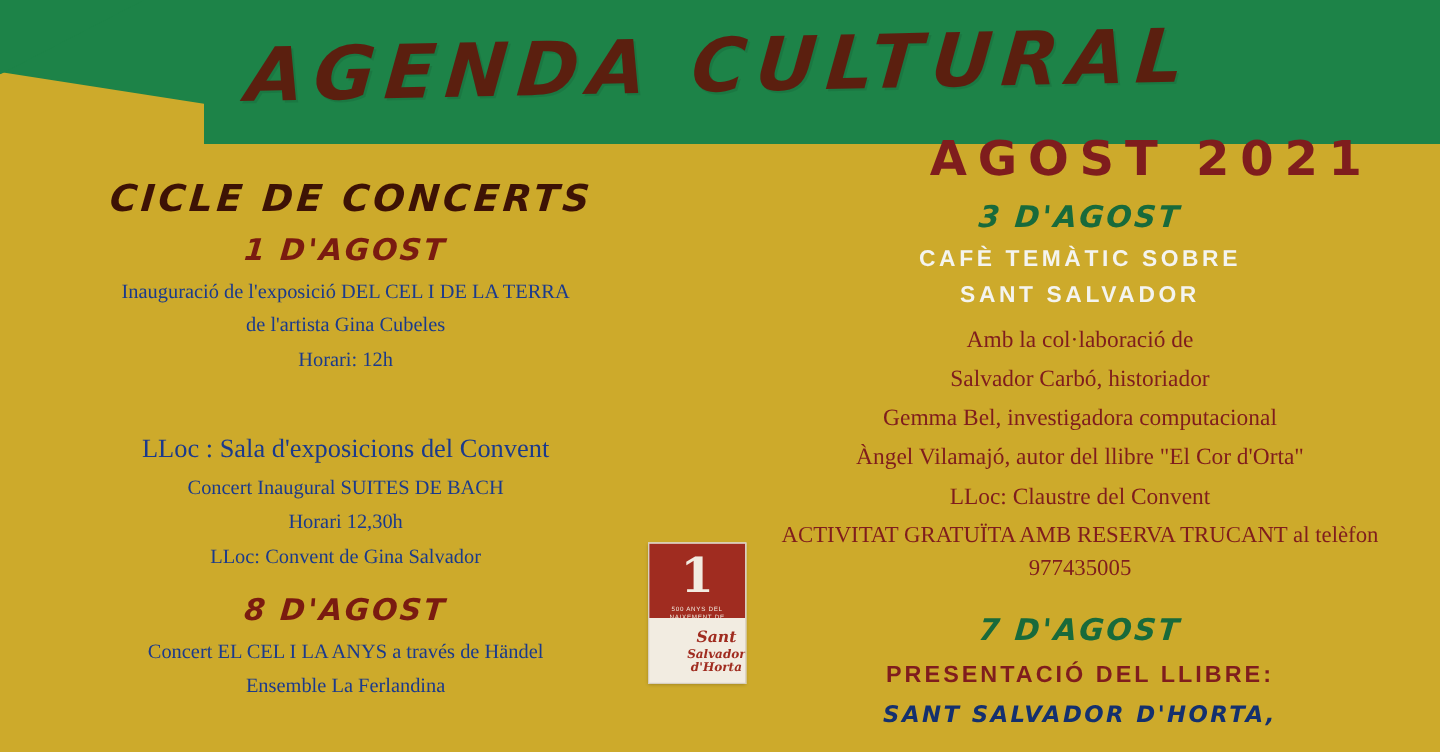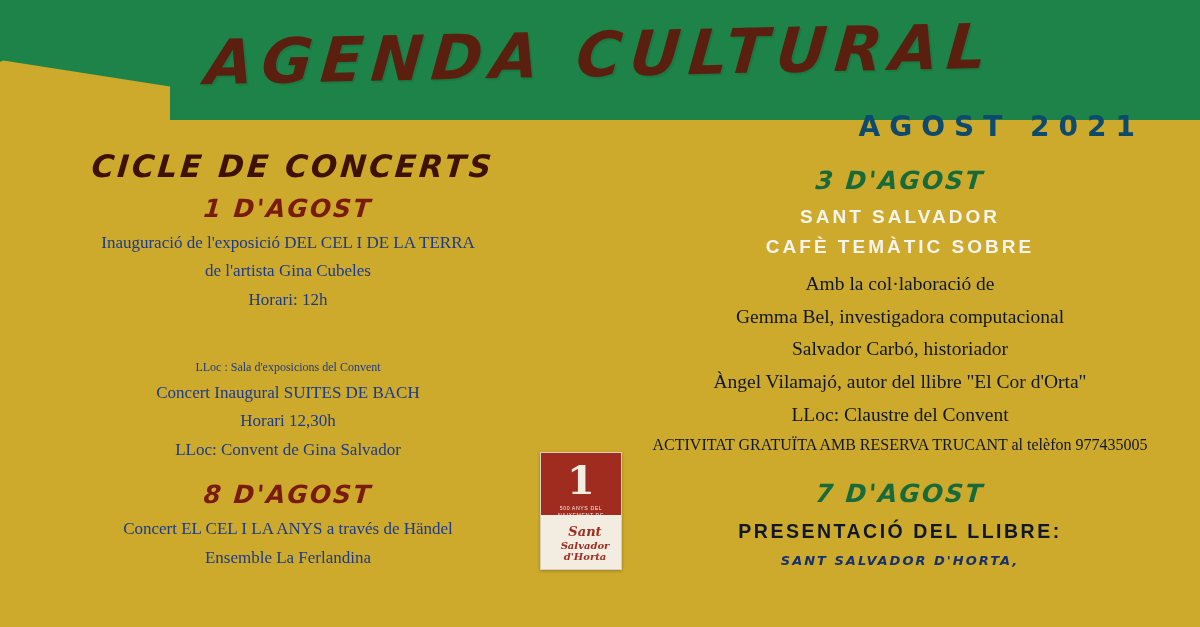--- a/index.html
+++ b/index.html
@@ -65,23 +65,23 @@
     text-transform: uppercase;
     transform: skewX(-6deg) rotate(-1.2deg);
     text-shadow: 2px 2px 0 rgba(0,0,0,0.08);
   }
 
   .month-year {
     position: absolute;
     right: 56px; top: 110px;
     font-family: "DejaVu Sans", sans-serif;
     font-weight: 700;
-    font-size: 28px;
+    font-size: 40px;
     letter-spacing: 9px;
-    color: #0c4a6e;
+    color: #7f1d1d;
   }
 
   
   .col {
     position: absolute;
     top: 148px;
     width: 560px;
   }
   .col-left  { left: 8px;  text-align: center; }
   .col-right { left: 620px; text-align: center; }
@@ -111,46 +111,46 @@
   }
   .date-head.green { color: #186a3b; }
 
   .line {
     font-family: "Liberation Serif", serif;
     font-size: 17px;
     color: #1b3a8c;
     line-height: 1.38;
     margin: 5px 0;
   }
-  .line.small { font-size: 12px; margin-top: 48px; }
+  .line.small { font-size: 22px; margin-top: 48px; }
 
   .wline {
     font-family: "Liberation Sans", sans-serif;
     font-size: 19px;
     color: #f4f4ef;
     letter-spacing: 3px;
     line-height: 1.45;
     margin: 2px 0;
     font-weight: 600;
   }
   .rline {
     font-family: "Liberation Serif", serif;
     font-size: 19.5px;
-    color: #0f172a;
+    color: #7f1d1d;
     line-height: 1.42;
     margin: 5px 0;
   }
-  .rline.tiny { font-size: 16px; }
+  .rline.tiny { font-size: 19px; }
   .rline.wide { letter-spacing: 2.5px; font-family: "Liberation Sans", sans-serif; font-weight:600; }
   .rline.italic-head {
     font-family: "DejaVu Sans", sans-serif;
     font-style: italic;
     font-weight: 700;
     letter-spacing: 2px;
-    font-size: 13px;
+    font-size: 19px;
   }
 
   .book-title-wide {
     font-family: "Liberation Sans", sans-serif;
     font-weight: 700;
     letter-spacing: 4px;
     font-size: 19px;
     color: #14306e;
     margin-top: 6px;
   }
@@ -188,21 +188,21 @@
     left: 4px; top: 52px; right: 4px;
     font-family: "Liberation Sans", sans-serif;
     font-size: 5.2px;
     letter-spacing: 0.6px;
     color: #f2ece1;
     text-align: center;
     line-height: 1.35;
   }
   .logo-card .name {
     position: absolute;
-    left: 4px; top: 72px; width: 100%;
+    left: 16px; top: 72px; width: 100%;
     text-align: center;
     font-family: "DejaVu Serif", serif;
     font-style: italic;
     font-weight: 700;
     font-size: 13px;
     color: #a02c20;
     line-height: 1.15;
   }
   .logo-card .name .l2 { font-size: 10px; }
 
@@ -242,25 +242,25 @@
       <div class="date-head" style="margin-top:14px">8 D'AGOST</div>
       <div class="line">Concert EL CEL I LA ANYS a través de Händel</div>
       <div class="line">Ensemble La Ferlandina</div>
     </div>
   </div>
 
   <div class="col col-right">
 
     <div style="margin-top:18px">
       <div class="date-head green">3 D'AGOST</div>
+      <div class="wline">CAFÈ TEMÀTIC SOBRE</div>
       <div class="wline">SANT SALVADOR</div>
-      <div class="wline">CAFÈ TEMÀTIC SOBRE</div>
       <div class="rline" style="margin-top:10px">Amb la col·laboració de</div>
+      <div class="rline">Salvador Carbó, historiador</div>
       <div class="rline">Gemma Bel, investigadora computacional</div>
-      <div class="rline">Salvador Carbó, historiador</div>
       <div class="rline">Àngel Vilamajó, autor del llibre "El Cor d'Orta"</div>
       <div class="rline">LLoc: Claustre del Convent</div>
       <div class="rline tiny">ACTIVITAT GRATUÏTA AMB RESERVA  TRUCANT al telèfon 977435005</div>
     </div>
 
     <div class="clip-bottom">
       <div class="date-head green" style="margin-top:18px">7 D'AGOST</div>
       <div class="rline wide" style="margin-top:10px">PRESENTACIÓ DEL LLIBRE:</div>
       <div class="rline italic-head book-title-wide">SANT SALVADOR D'HORTA,</div>
     </div>

